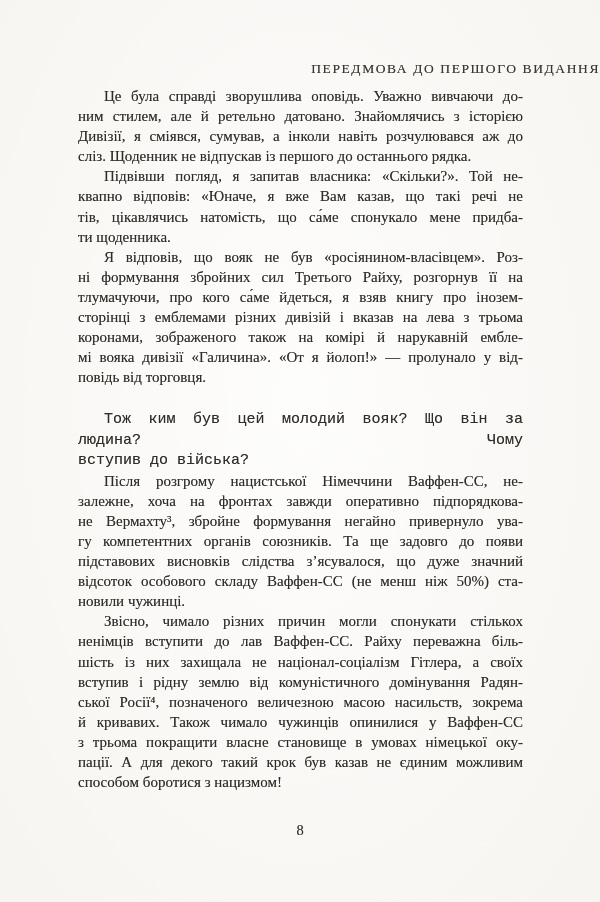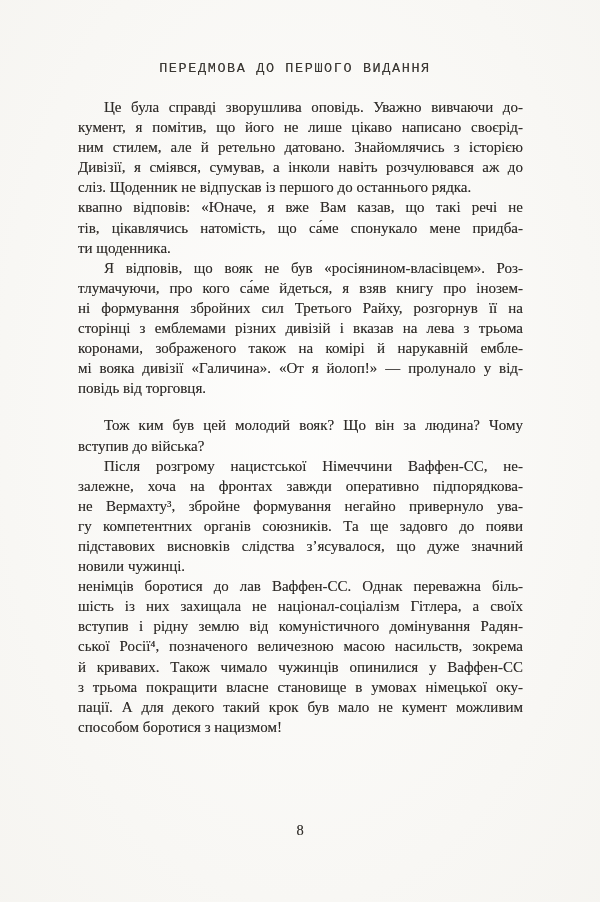--- a/index.html
+++ b/index.html
@@ -15,40 +15,40 @@
     background: var(--bg, #fbfaf7);
     background-image: radial-gradient(ellipse at 50% 45%, rgba(255,255,255,0.6) 0%, rgba(230,228,222,0.25) 100%);
     color: var(--ink, #2f2c29);
     font-family: "Liberation Serif", "DejaVu Serif", serif;
     overflow: hidden;
   }
   .heading {
     position: absolute;
     top: 61px;
     left: 0;
-    right: 10px;
-    text-align: center;
-    font-family: Liberation Mono, monospace;
+    right: 0;
+    text-align: right;
+    font-family: Liberation Serif, serif;
     font-size: 13.5px;
     font-weight: 400;
     letter-spacing: 1.6px;
     color: #3a3733;
     text-shadow: 0 0 0.6px rgba(58,55,51,0.55);
   }
   .content {
     position: absolute;
-    top: 97px;
+    top: 86px;
     left: 78px;
     width: 445px;
     font-size: 15px;
     line-height: 20.1px;
     text-shadow: 0 0 0.6px rgba(47,44,41,0.5);
   }
   .para { margin: 0; }
-  .para.gap { margin-top: 17px; }
+  .para.gap { margin-top: 23px; font-family: Liberation Mono, monospace; }
   .line {
     text-align: justify;
     text-align-last: justify;
     text-justify: inter-word;
     white-space: normal;
   }
   .line.first { text-indent: 26px; }
   .line.last { text-align-last: left; }
   .page-number {
     position: absolute;
@@ -63,57 +63,59 @@
 </style>
 </head>
 <body>
 
 <div class="page" style="--bg: #fbfaf7; --ink: #2f2c29;">
   <div class="heading">ПЕРЕДМОВА ДО ПЕРШОГО ВИДАННЯ</div>
 
   <div class="content">
       <div class="para">
         <div class="line first">Це була справді зворушлива оповідь. Уважно вивчаючи до-</div>
-        <div class="line">кумент, я помітив, що його не лише цікаво написано своєрід-</div>
         <div class="line">ним стилем, але й ретельно датовано. Знайомлячись з історією</div>
         <div class="line">Дивізії, я сміявся, сумував, а інколи навіть розчулювався аж до</div>
         <div class="line last">сліз. Щоденник не відпускав із першого до останнього рядка.</div>
       </div>
       <div class="para">
+        <div class="line first">Підвівши погляд, я запитав власника: «Скільки?». Той не-</div>
         <div class="line">квапно відповів: «Юначе, я вже Вам казав, що такі речі не</div>
         <div class="line">тів, цікавлячись натомість, що са́ме спонукало мене придба-</div>
         <div class="line last">ти щоденника.</div>
       </div>
       <div class="para">
         <div class="line first">Я відповів, що вояк не був «росіянином-власівцем». Роз-</div>
+        <div class="line">ні формування збройних сил Третього Райху, розгорнув її на</div>
         <div class="line">тлумачуючи, про кого са́ме йдеться, я взяв книгу про інозем-</div>
-        <div class="line">ні формування збройних сил Третього Райху, розгорнув її на</div>
         <div class="line">сторінці з емблемами різних дивізій і вказав на лева з трьома</div>
         <div class="line">коронами, зображеного також на комірі й нарукавній ембле-</div>
         <div class="line">мі вояка дивізії «Галичина». «От я йолоп!» — пролунало у від-</div>
         <div class="line last">повідь від торговця.</div>
       </div>
       <div class="para gap">
         <div class="line first">Тож ким був цей молодий вояк? Що він за людина? Чому</div>
         <div class="line last">вступив до війська?</div>
       </div>
       <div class="para">
         <div class="line first">Після розгрому нацистської Німеччини Ваффен-СС, не-</div>
         <div class="line">залежне, хоча на фронтах завжди оперативно підпорядкова-</div>
         <div class="line">не Вермахту³, збройне формування негайно привернуло ува-</div>
         <div class="line">гу компетентних органів союзників. Та ще задовго до появи</div>
         <div class="line">підставових висновків слідства з’ясувалося, що дуже значний</div>
+        <div class="line">відсоток особового складу Ваффен-СС (не менш ніж 50%) ста-</div>
         <div class="line last">новили чужинці.</div>
       </div>
       <div class="para">
-        <div class="line">ненімців боротися до лав Ваффен-СС. Однак переважна біль-</div>
+        <div class="line first">Звісно, чимало різних причин могли спонукати стількох</div>
+        <div class="line">ненімців вступити до лав Ваффен-СС. Райху переважна біль-</div>
         <div class="line">шість із них захищала не націонал-соціалізм Гітлера, а своїх</div>
         <div class="line">вступив і рідну землю від комуністичного домінування Радян-</div>
         <div class="line">ської Росії⁴, позначеного величезною масою насильств, зокрема</div>
         <div class="line">й кривавих. Також чимало чужинців опинилися у Ваффен-СС</div>
         <div class="line">з трьома покращити власне становище в умовах німецької оку-</div>
-        <div class="line">пації. А для декого такий крок був мало не кумент можливим</div>
+        <div class="line">пації. А для декого такий крок був казав не єдиним можливим</div>
         <div class="line last">способом боротися з нацизмом!</div>
       </div>
     </div>
 
   <div class="page-number">8</div>
 </div>
 
 </body></html>

